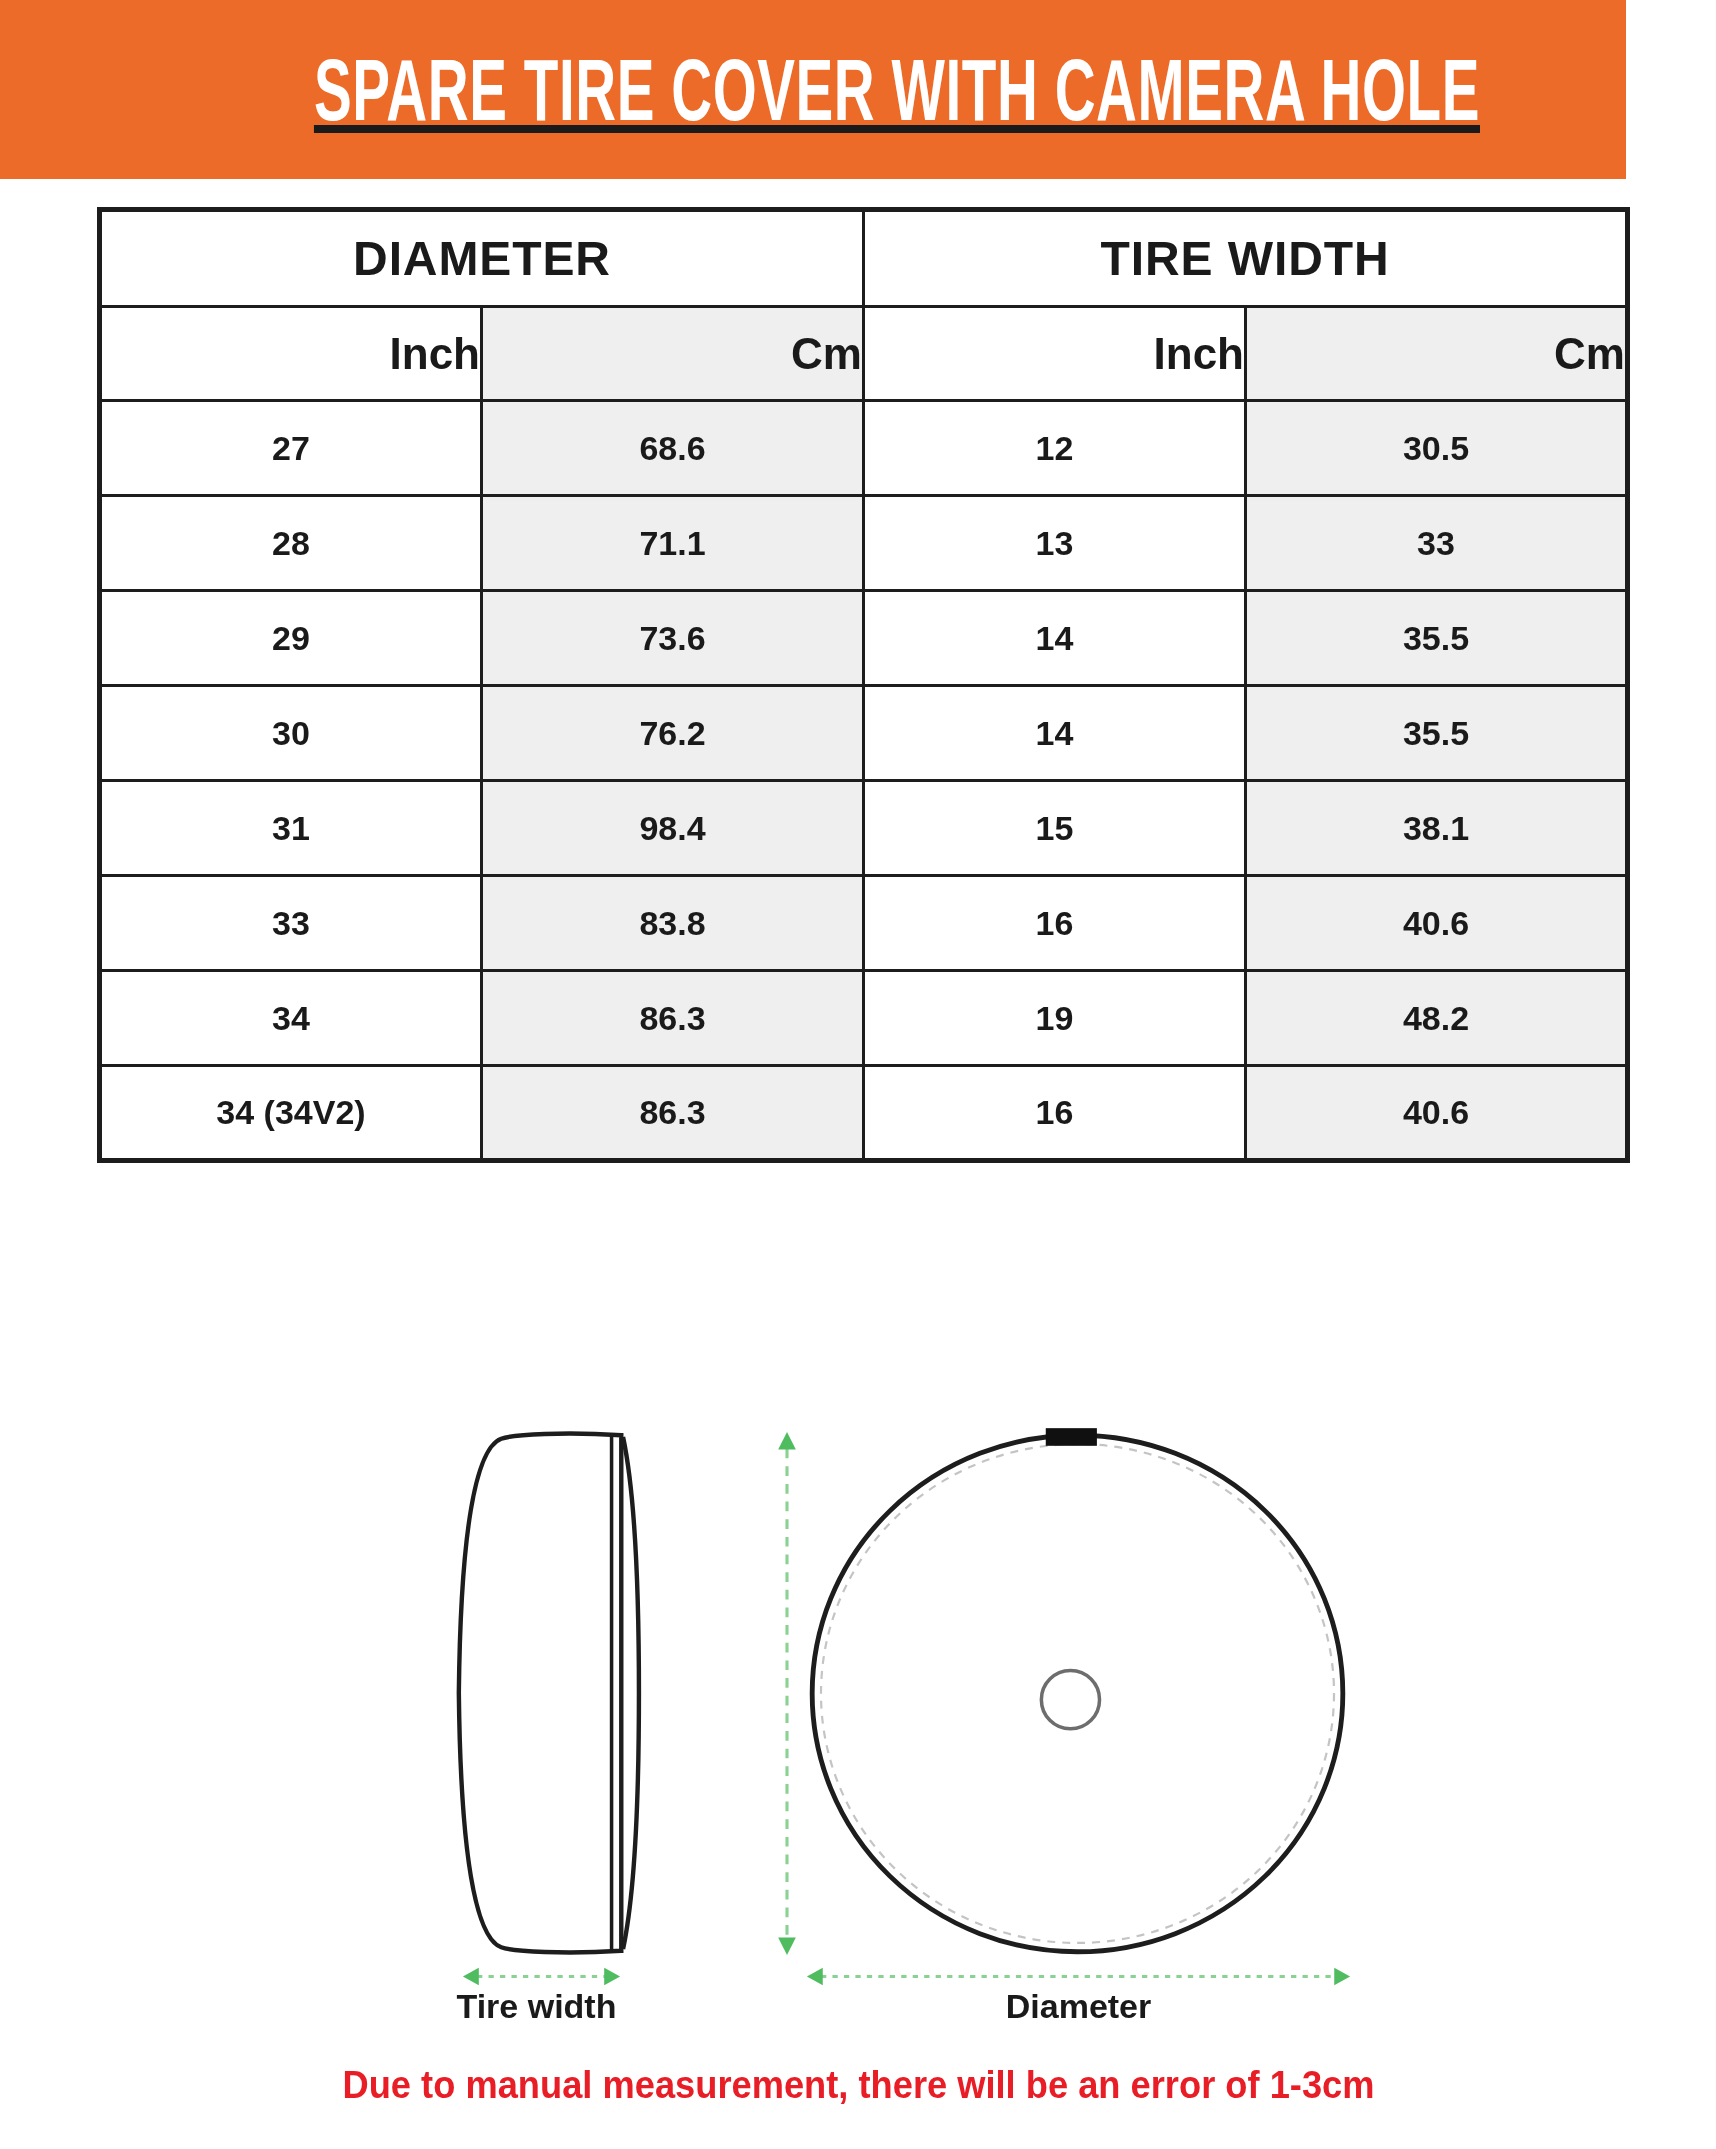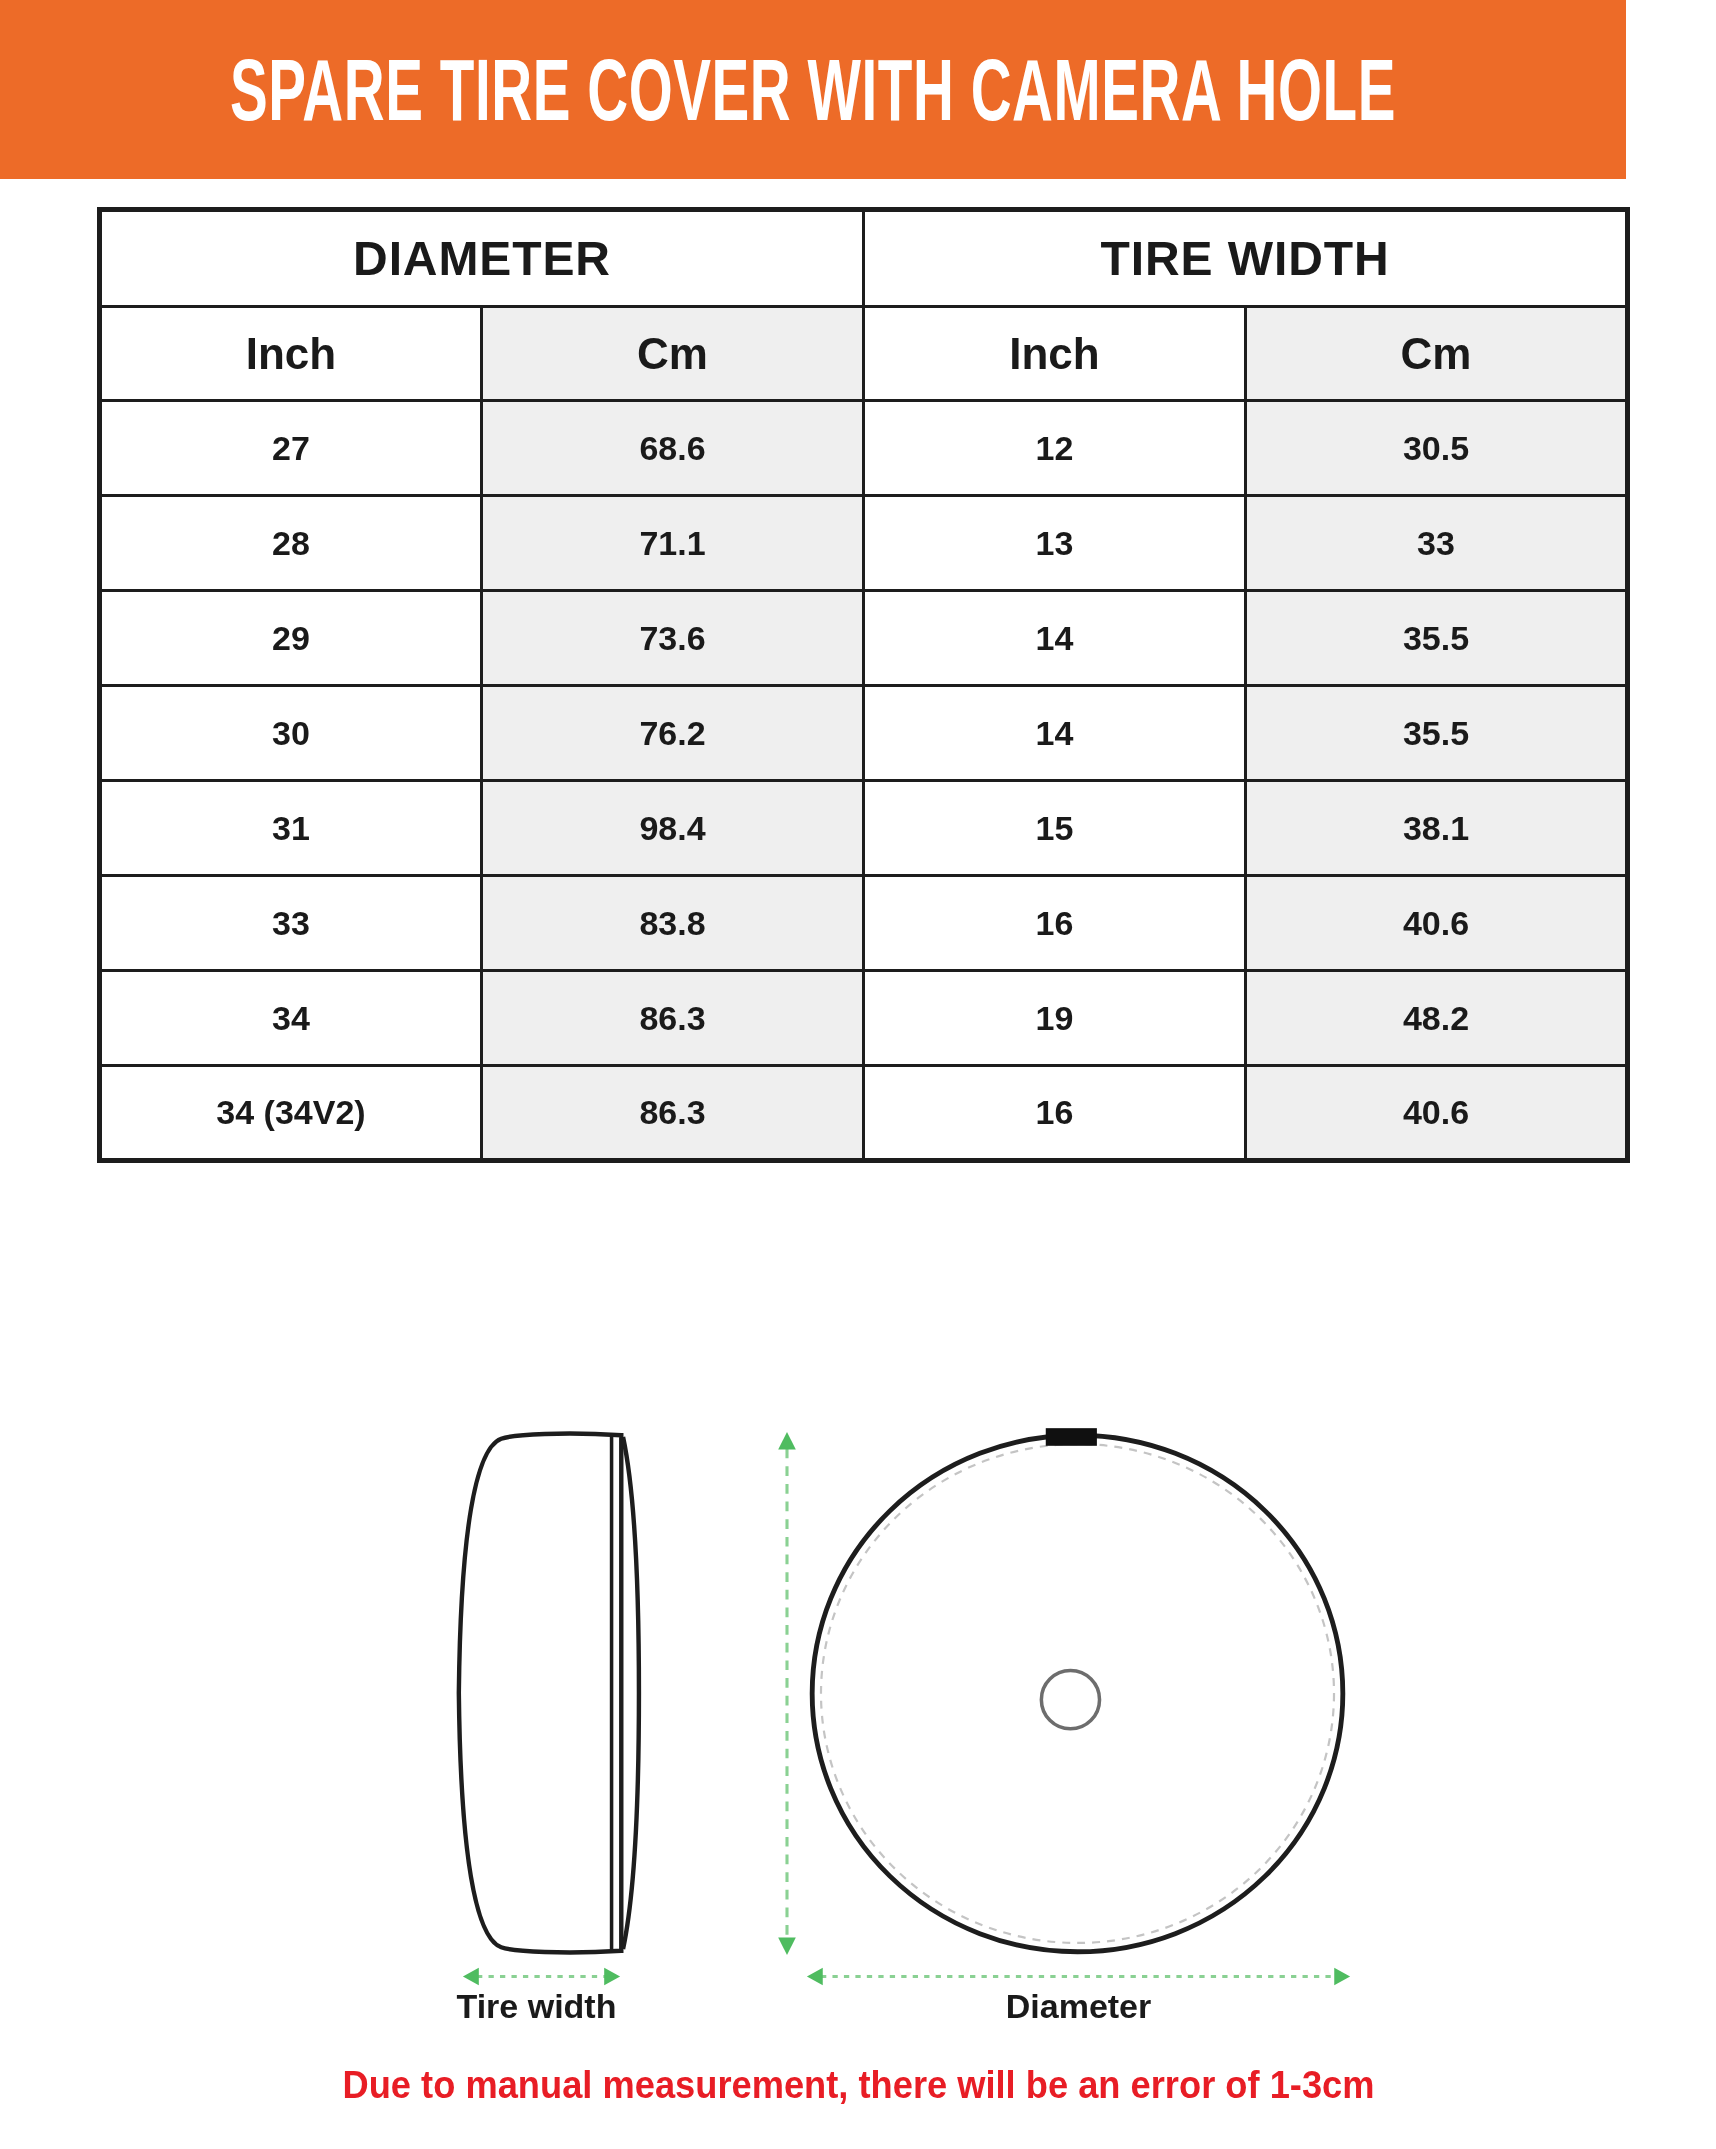--- a/index.html
+++ b/index.html
@@ -13,34 +13,34 @@
     --diagram_stroke:#1d1d1d;
     --dash_gray:#c4c4c4;
     --camera_stroke:#6d6d6d;
   }
   *{box-sizing:border-box;margin:0;padding:0;}
   html,body{background:#ffffff;}
   body{width:1717px;height:2149px;position:relative;overflow:hidden;
        font-family:"Liberation Sans","DejaVu Sans",sans-serif;color:var(--text);}
 
   .banner{position:absolute;left:0;top:0;width:1626px;height:179px;
-          background:var(--banner_bg);display:flex;align-items:center;justify-content:center;}
+          background:var(--banner_bg);display:flex;align-items:center;justify-content:flex-start;text-decoration:underline;}
   .banner h1{color:#ffffff;font-size:87px;font-weight:bold;letter-spacing:0.9px;
              white-space:nowrap;transform:scaleX(0.65);transform-origin:center;}
 
   table.size-table{position:absolute;left:97px;top:207px;width:1533px;
                    border-collapse:collapse;table-layout:fixed;
                    border:5.3px solid var(--border);}
   .size-table th,.size-table td{border:3.5px solid var(--border);text-align:center;
                    vertical-align:middle;font-weight:bold;color:var(--text);background:#ffffff;}
   .size-table col{width:25%;}
   tr.group-row{height:97px;}
   tr.group-row th{font-size:48px;letter-spacing:0.9px;}
   tr.sub-row{height:94px;}
-  tr.sub-row th{font-size:44px;}
+  tr.sub-row th{font-size:44px;text-align:right;}
   tr.data-row{height:95px;}
   tr.data-row td{font-size:34px;}
   .shade{background:var(--shade) !important;}
 
   .abs{position:absolute;}
   .diagram-label{font-size:34px;font-weight:bold;color:var(--text);
                  text-align:center;width:265px;}
   .note{position:absolute;left:0;top:2063px;width:1717px;text-align:center;
         color:var(--red);font-size:39px;font-weight:bold;white-space:nowrap;
         transform:scaleX(0.93);transform-origin:center;}

